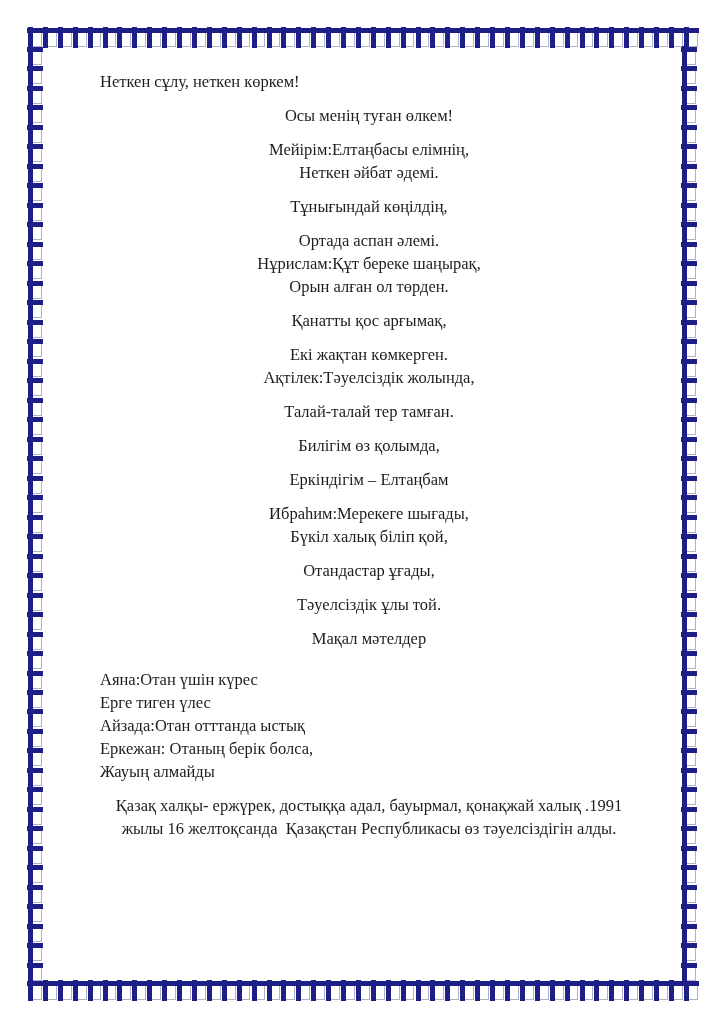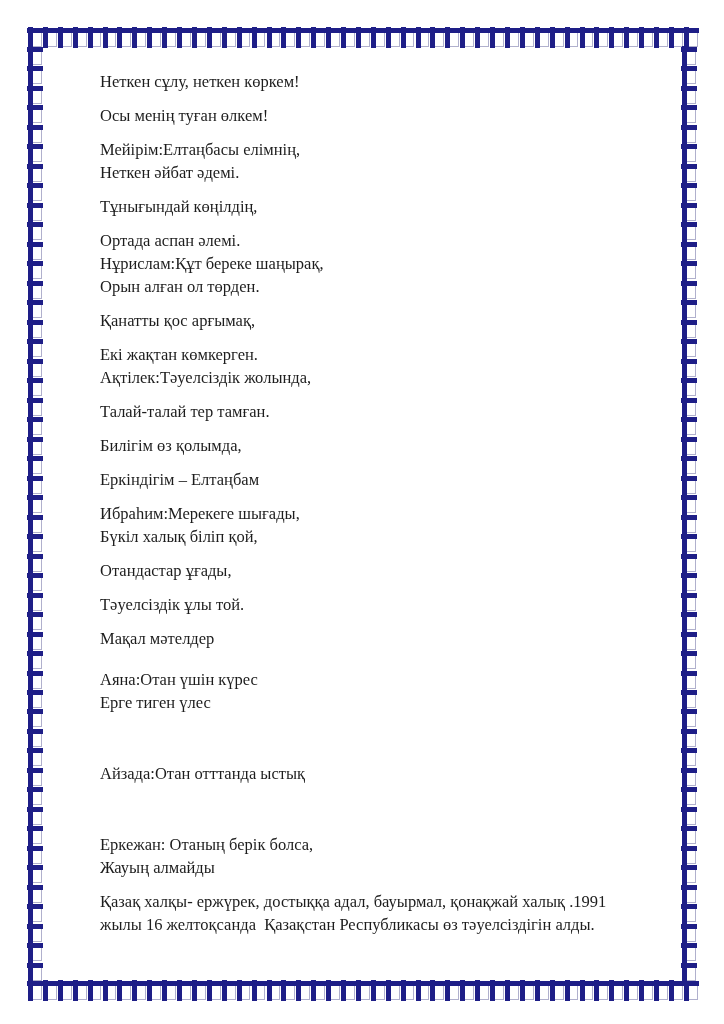--- a/index.html
+++ b/index.html
@@ -62,23 +62,23 @@
     position: absolute;
     left: 100px; top: 70px; right: 70px;
     color: var(--text);
     font-size: 16.5px;
     line-height: 23px;
     white-space: pre-wrap;
   }
   .para { }
   .para .line { min-height: 23px; }
   .gap-first  { margin-top: 0; }
-  .gap-normal { margin-top: 11px; }
+  .gap-normal { margin-top: 11px; text-align: center; }
   .gap-large  { margin-top: 18px; }
-  .gap-xlarge { margin-top: 48px; }
+  .gap-xlarge { }
 </style>
 </head>
 <body>
 
 <div class="page">
 
   <div class="h-row top">
       <div class="tile"></div>
       <div class="tile"></div>
       <div class="tile"></div>

